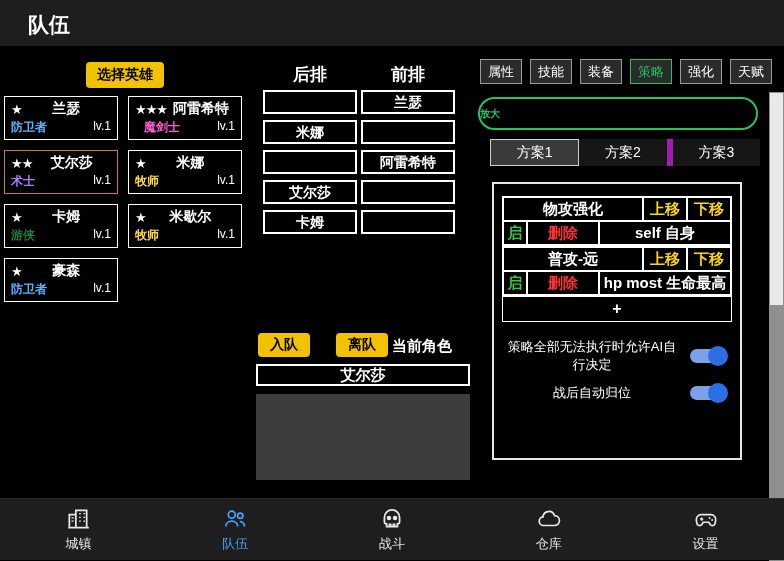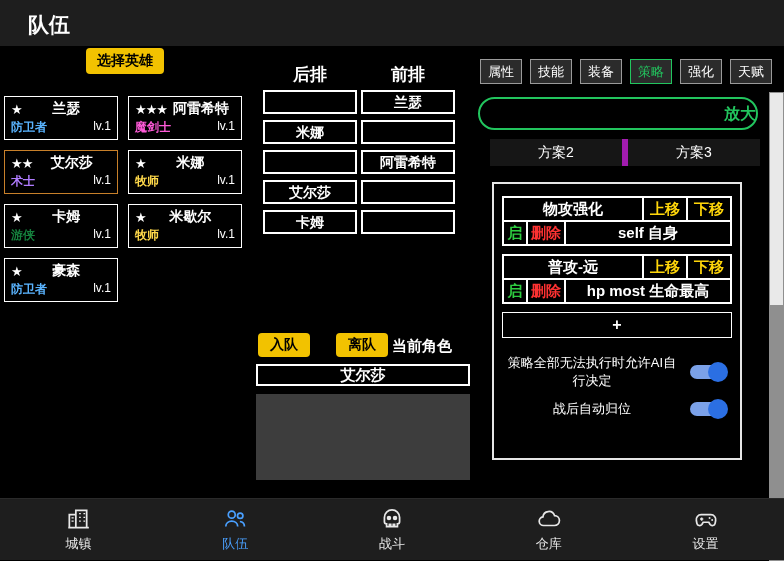--- a/index.html
+++ b/index.html
@@ -9,21 +9,21 @@
 
   
   .topbar{position:absolute;left:0;top:0;width:784px;height:46px;background:#1e1e1e}
   .topbar .title{position:absolute;left:28px;top:11px;font-size:21px;font-weight:bold;color:#fff}
 
   
   .btn-yellow{background:#f2c200;color:#000;font-weight:bold;border:none;border-radius:4px;
               font-size:14px;text-align:center;cursor:pointer;font-family:inherit}
 
   
-  #select-hero{position:absolute;left:86px;top:48px;width:78px;height:26px}
+  #select-hero{position:absolute;left:86px;top:62px;width:78px;height:26px}
   .hero-grid{position:absolute;left:4px;top:96px;width:238px;display:grid;
              grid-template-columns:114px 114px;column-gap:10px;row-gap:10px}
   .hero-card{height:44px;border:1.5px solid #fff;background:#000;padding:3px 6px;
              display:flex;flex-direction:column;justify-content:space-between;cursor:pointer}
   .hero-card.active{border-color:#c8802a}
   .hero-top{display:flex;align-items:center}
   .stars{font-size:13px;color:#fff;letter-spacing:-1px;white-space:nowrap}
   .hero-name{flex:1;text-align:center;font-size:14px;font-weight:bold;white-space:nowrap}
   .hero-bottom{display:flex;justify-content:space-between;font-size:12px;font-weight:bold}
   .hero-level{color:#fff;font-weight:normal}
@@ -43,39 +43,39 @@
   #cur-char{position:absolute;left:256px;top:364px;width:214px;height:22px;border:2px solid #fff;
             text-align:center;font-size:15px;font-weight:bold;line-height:18px}
   #preview{position:absolute;left:256px;top:394px;width:214px;height:86px;background:#3d3d3d}
 
   
   .tabs{position:absolute;left:480px;top:59px;display:flex;gap:8px}
   .tab{width:42px;height:25px;border:1px solid #9a9a9a;background:#2b2b2b;color:#fff;
        font-size:13px;text-align:center;line-height:23px;cursor:pointer}
   .tab.active{color:#22c55e;border-color:#22c55e}
   #zoom-btn{position:absolute;left:478px;top:97px;width:280px;height:33px;border:2px solid #22c55e;
-            border-radius:17px;color:#22c55e;background:transparent;font-size:16px;font-weight:bold;
-            text-align:right;line-height:29px;cursor:pointer;font-family:inherit}
+            border-radius:17px;color:#22c55e;background:transparent;font-size:10px;font-weight:bold;
+            text-align:left;line-height:29px;cursor:pointer;font-family:inherit}
   .plans{position:absolute;left:490px;top:139px;width:270px;height:27px;display:flex;background:#161616}
   .plan{flex:1;text-align:center;line-height:27px;font-size:14px;color:#fff;
         border-right:6px solid #a21caf;cursor:pointer}
   .plan:last-child{border-right:none}
   .plan.active{background:#3a3a3a;border:1px solid #cfcfcf;line-height:25px}
 
   
   .strat-panel{position:absolute;left:492px;top:182px;width:250px;height:278px;
                border:2px solid #e6e6e6;background:#000;padding:12px 8px 0}
-  .strat-item{border:1px solid #fff;margin-bottom:8px}
+  .strat-item{border:1px solid #fff;margin-bottom:0}
   .strat-row{display:flex}
   .s-cell{border:1px solid #fff;height:24px;line-height:21px;text-align:center;font-weight:bold;
           font-size:15px;white-space:nowrap;overflow:hidden}
   .s-name{flex:1}
   .s-up,.s-down{width:44px;color:#ffd60a;cursor:pointer}
   .s-en{width:24px;color:#2ecc40;cursor:pointer}
-  .s-del{width:38px;color:#ff3232;cursor:pointer}
+  .s-del{width:72px;color:#ff3232;cursor:pointer}
   .s-target{flex:1;cursor:pointer}
   .add-box{border:1px solid #fff;height:26px;text-align:center;line-height:24px;font-size:16px;
            font-weight:bold;margin-bottom:10px;cursor:pointer}
   .toggle-row{display:flex;align-items:center;justify-content:space-between;margin-top:16px;
               padding:0 4px 0 2px}
   .toggle-row.second{margin-top:10px}
   .toggle-label{width:176px;text-align:center;font-size:13px;line-height:1.35}
   .switch{position:relative;width:38px;height:20px;cursor:pointer;flex:none}
   .switch .track{position:absolute;left:0;top:3px;width:36px;height:14px;border-radius:7px;background:#556}
   .switch.on .track{background:#7ba1e8}
@@ -116,21 +116,21 @@
           <span class="hero-class" style="color: rgb(90, 180, 255);">防卫者</span>
           <span class="hero-level">lv.1</span>
         </div>
     </div>
     <div class="hero-card">
       <div class="hero-top">
           <span class="stars">★★★</span>
           <span class="hero-name">阿雷希特</span>
         </div>
       <div class="hero-bottom">
-          <span class="hero-class" style="color: rgb(255, 90, 216);">魔剑士</span>
+          <span class="hero-class" style="color: rgb(255, 90, 216); margin-left: 9px;">魔剑士</span>
           <span class="hero-level">lv.1</span>
         </div>
     </div>
     <div class="hero-card active">
       <div class="hero-top">
           <span class="stars">★★</span>
           <span class="hero-name">艾尔莎</span>
         </div>
       <div class="hero-bottom">
           <span class="hero-class" style="color: rgb(176, 124, 255); text-align: right;">术士</span>
@@ -208,20 +208,21 @@
     <div class="tab">技能</div>
     <div class="tab">装备</div>
     <div class="tab active">策略</div>
     <div class="tab">强化</div>
     <div class="tab">天赋</div>
   </div>
 
   <button id="zoom-btn">放大</button>
 
   <div class="plans">
+    <div class="plan active">方案1</div>
     <div class="plan">方案2</div>
     <div class="plan">方案3</div>
   </div>
 
   <div class="strat-panel">
     <div class="strat-item">
       <div class="strat-row">
         <div class="s-cell s-name">物攻强化</div>
         <div class="s-cell s-up">上移</div>
         <div class="s-cell s-down">下移</div>

